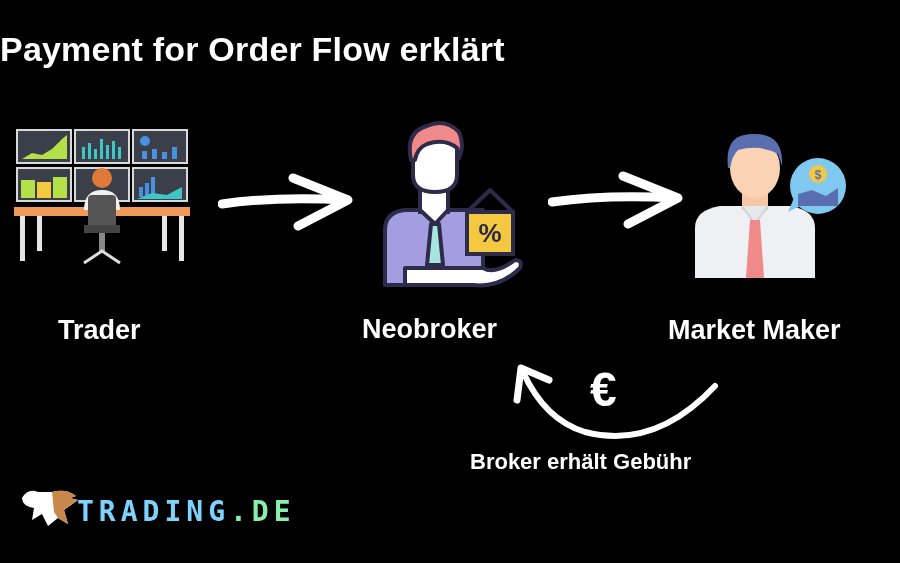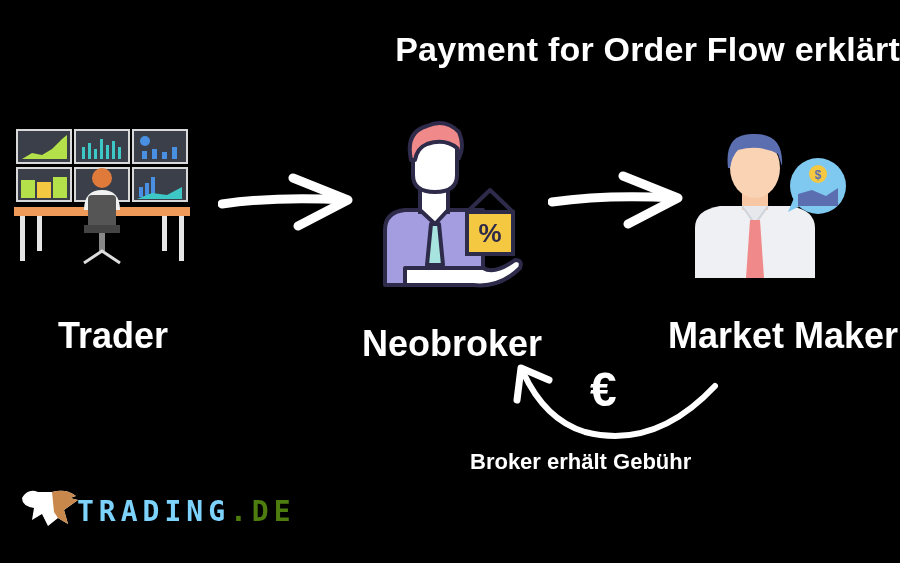--- a/index.html
+++ b/index.html
@@ -1,22 +1,22 @@
 <!DOCTYPE html>
 <html><head>
 <meta charset="utf-8">
 <style>
   html,body{margin:0;padding:0;background:#000;}
   body{width:900px;height:563px;position:relative;overflow:hidden;font-family:"Liberation Sans","DejaVu Sans",sans-serif;color:#fff;}
-  .title{position:absolute;left:0;top:30px;width:900px;text-align:right;font-size:34px;font-weight:bold;letter-spacing:0.2px;}
-  .label{position:absolute;font-size:36px;font-weight:bold;white-space:nowrap;}
+  .title{position:absolute;left:0;top:30px;width:900px;text-align:left;font-size:34px;font-weight:bold;letter-spacing:0.2px;}
+  .label{position:absolute;font-size:27px;font-weight:bold;white-space:nowrap;}
   .abs{position:absolute;}
   .logo-text{position:absolute;left:77px;top:495px;font-family:"DejaVu Sans Mono","Liberation Mono",monospace;font-weight:bold;font-size:28px;letter-spacing:5px;}
   .logo-text .a{color:#7dd3fc;}
-  .logo-text .b{color:#4d7c0f;}
+  .logo-text .b{color:#86efac;}
 </style>
 </head>
 <body>
 
 <div class="title">Payment for Order Flow erklärt</div>
 
 <svg class="abs" style="left:12px;top:125px" width="180" height="160" viewBox="0 0 180 160">
   <g fill="#3a3f4a" stroke="#d9d9d9" stroke-width="2">
     <rect x="5" y="5" width="54" height="33"></rect>
       <rect x="63" y="5" width="54" height="33"></rect>
@@ -97,21 +97,21 @@
   <path d="M52 78 L65 96 L78 78" fill="#e6e8ec" stroke="#cfd3da" stroke-width="2"></path>
   <path d="M60 92 L56 150 L74 150 L70 92 Z" fill="#f08a8a"></path>
   <circle cx="128" cy="58" r="28" fill="#7fc8f0"></circle>
   <path d="M104 70 L98 84 L114 76 Z" fill="#7fc8f0"></path>
   <path d="M108 78 L108 66 L122 62 L136 68 L148 60 L148 78 Z" fill="#5b6fb0"></path>
   <circle cx="128" cy="46" r="9" fill="#f5c842"></circle>
   <text x="128" y="51" text-anchor="middle" font-size="12" font-weight="bold" fill="#5b6fb0" font-family="Liberation Sans, sans-serif">$</text>
 </svg>
 
 <div class="label" style="left:58px;top:315px">Trader</div>
-<div class="label" style="left:362px;top:323px">Neobroker</div>
+<div class="label" style="left:362px;top:314px">Neobroker</div>
 <div class="label" style="left:668px;top:315px">Market Maker</div>
 
 <svg class="abs" style="left:505px;top:360px" width="220" height="85" viewBox="0 0 220 85">
   <path d="M210 26 Q150 90 80 72 Q40 60 18 12" stroke="#fff" stroke-width="6" fill="none" stroke-linecap="round"></path>
   <path d="M12 40 L16 8 L44 20" stroke="#fff" stroke-width="7" fill="none" stroke-linecap="round" stroke-linejoin="round"></path>
 </svg>
 <div class="abs" style="left:590px;top:362px;font-size:48px;font-weight:bold;">€</div>
 <div class="label" style="left:470px;top:449px;font-size:22px;">Broker erhält Gebühr</div>
 
 <svg class="abs" style="left:18px;top:484px" width="62" height="46" viewBox="0 0 62 46">

